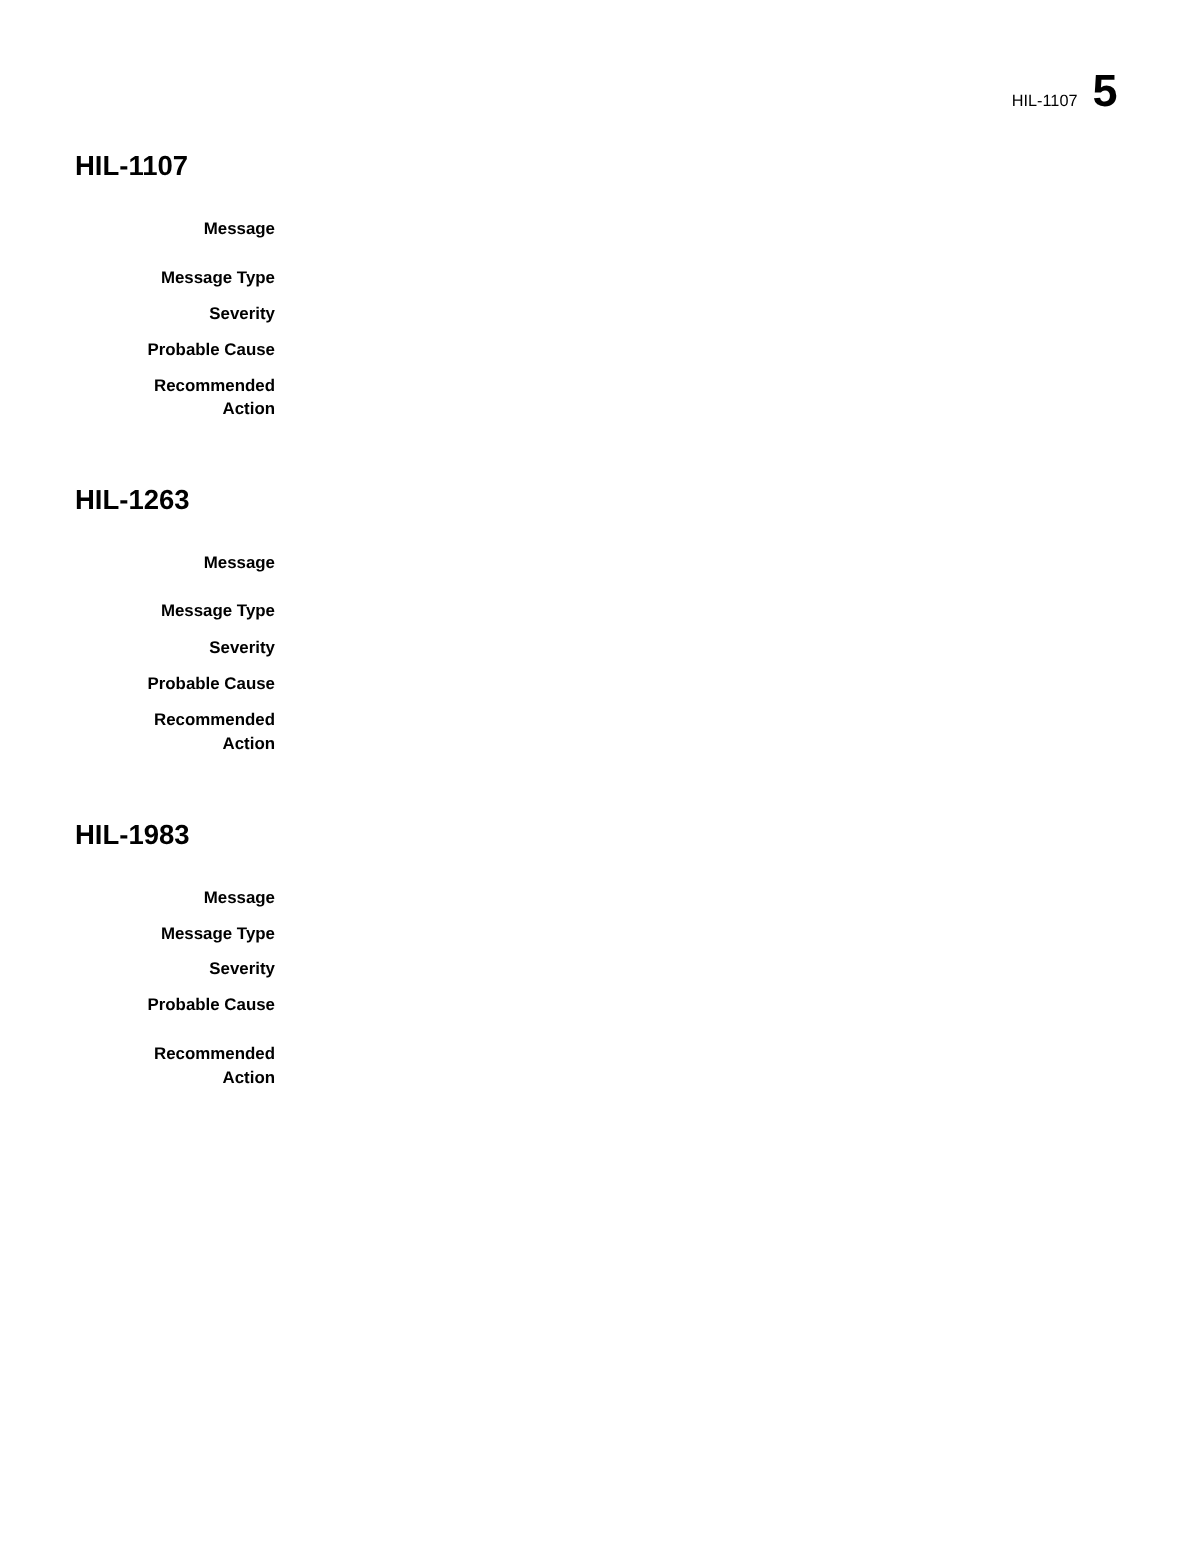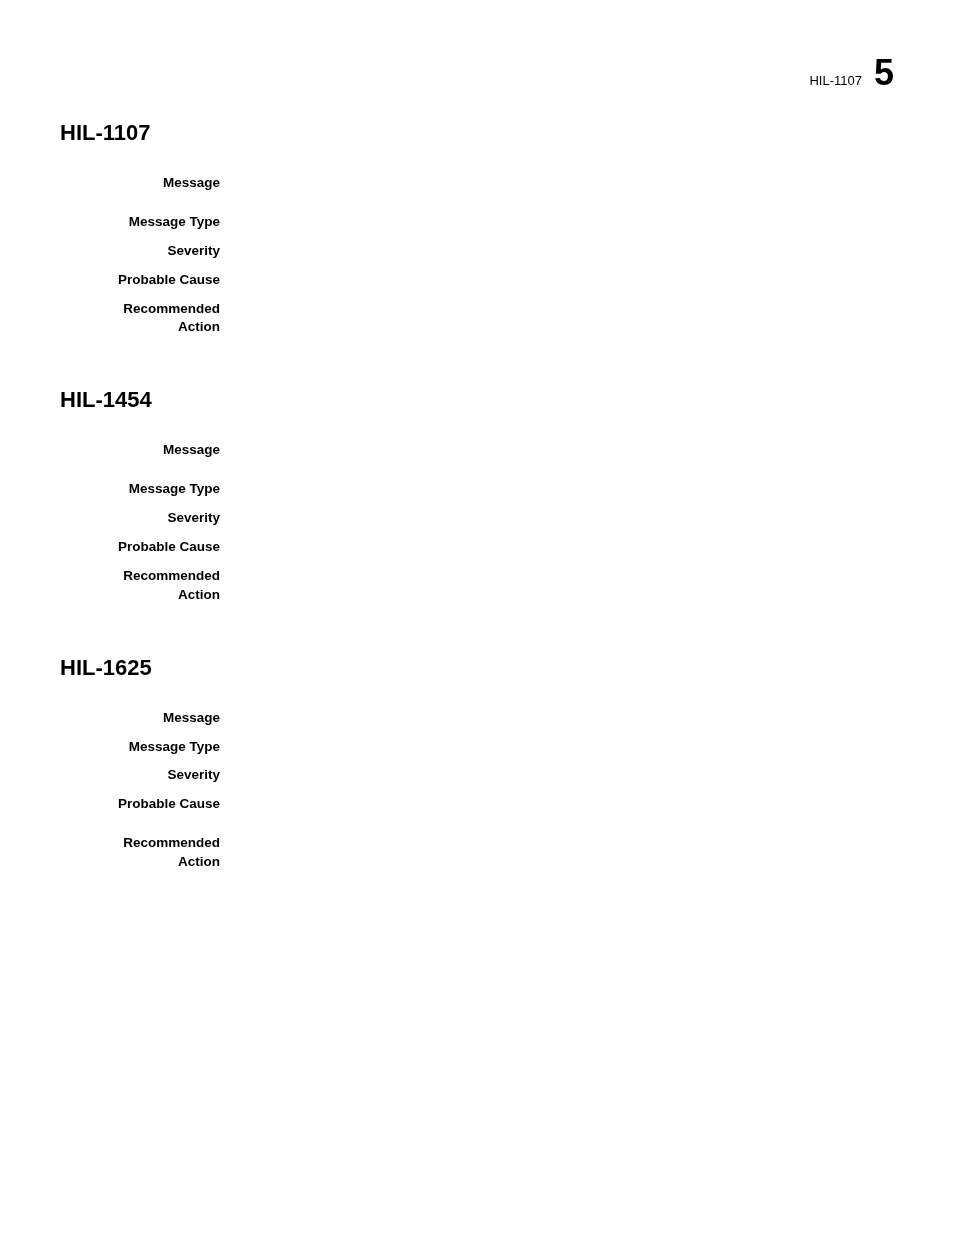--- a/index.html
+++ b/index.html
@@ -113,21 +113,21 @@
         <div class="field-value"></div>
       </div>
       <div class="field-row">
         <div class="field-label">Recommended Action</div>
         <div class="field-value"></div>
       </div>
     </div>
   </div>
 
   <div class="entry">
-    <div class="entry-title">HIL-1454</div>
+    <div class="entry-title">HIL-1263</div>
     <div class="entry-fields">
       <div class="field-row">
         <div class="field-label">Message</div>
         <div class="field-value"></div>
       </div>
       <div class="spacer"></div>
       <div class="field-row">
         <div class="field-label">Message Type</div>
         <div class="field-value"></div>
       </div>
@@ -140,21 +140,21 @@
         <div class="field-value"></div>
       </div>
       <div class="field-row">
         <div class="field-label">Recommended Action</div>
         <div class="field-value"></div>
       </div>
     </div>
   </div>
 
   <div class="entry">
-    <div class="entry-title">HIL-1625</div>
+    <div class="entry-title">HIL-1983</div>
     <div class="entry-fields">
       <div class="field-row">
         <div class="field-label">Message</div>
         <div class="field-value"></div>
       </div>
       <div class="field-row">
         <div class="field-label">Message Type</div>
         <div class="field-value"></div>
       </div>
       <div class="field-row">

